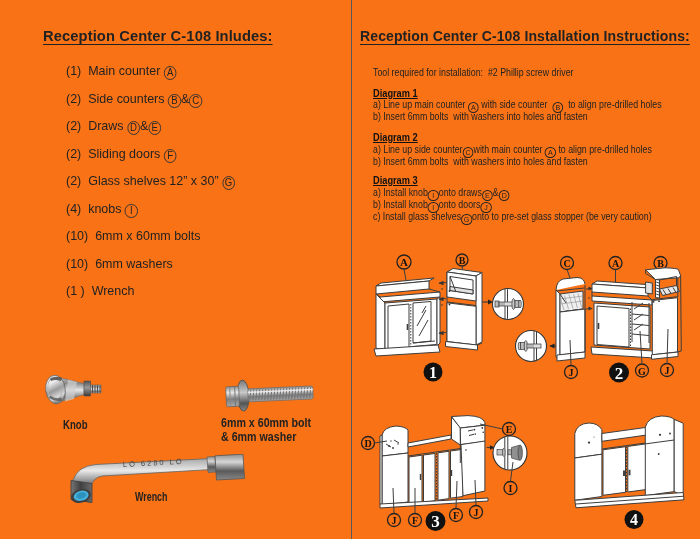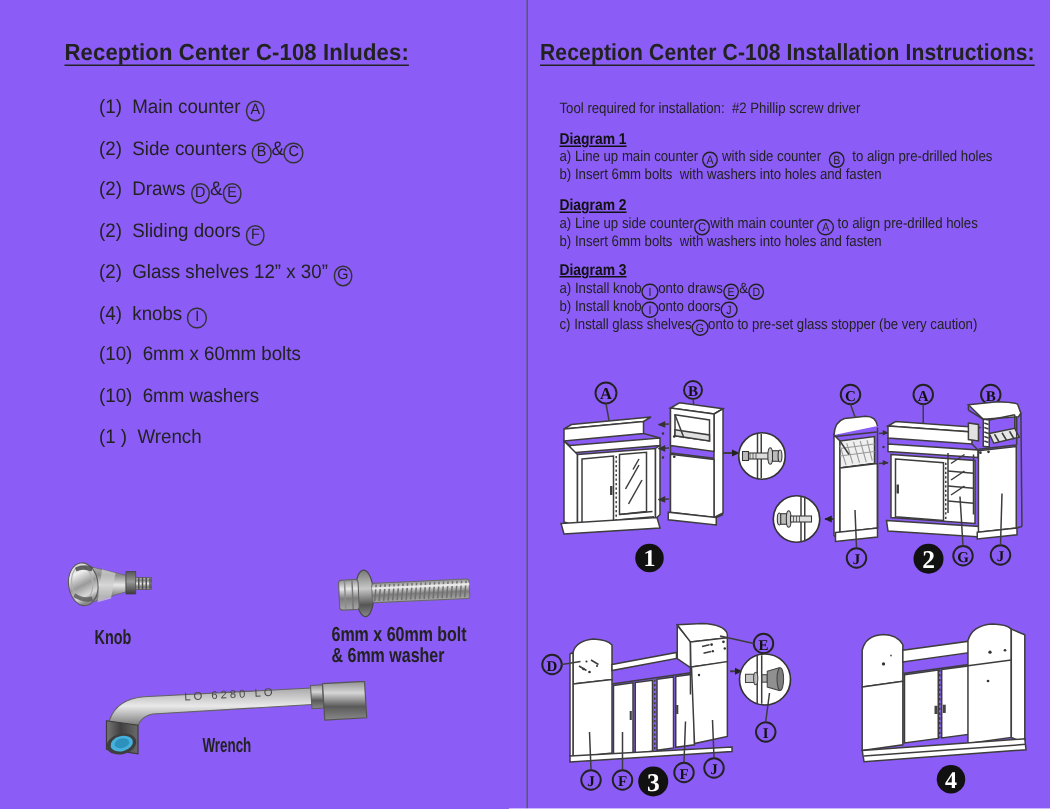--- a/index.html
+++ b/index.html
@@ -1,16 +1,16 @@
 <!DOCTYPE html>
 <html><head>
 <meta charset="utf-8">
 <style>
 html,body{margin:0;padding:0;background:#fff;}
-#page{position:relative;width:700px;height:539px;background:#8b5cf6;overflow:hidden;
+#page{position:relative;width:700px;height:539px;background:#f97316;overflow:hidden;
   font-family:"Liberation Sans",sans-serif;color:#1a1a1a;}
 .abs{position:absolute;white-space:nowrap;}
 .cx{transform:scaleX(0.88);transform-origin:0 0;}
 .title{font-size:15.5px;font-weight:bold;color:#222;text-decoration:underline;text-underline-offset:3px;text-decoration-thickness:1.4px;letter-spacing:0.1px;}
 .li{font-size:13px;color:#222;transform:scaleX(0.96);transform-origin:0 0;}
 .rt{font-size:10px;color:#222;}
 .dh{font-size:10.5px;font-weight:bold;text-decoration:underline;color:#111;}
 .circ{display:inline-block;box-sizing:border-box;width:13.5px;height:13.5px;border:1.3px solid #333;
   border-radius:50%;text-align:center;line-height:11.5px;font-size:10px;vertical-align:-1px;color:#222;}
 .circ2{display:inline-block;box-sizing:border-box;width:12.5px;height:11px;border:1px solid #222;

